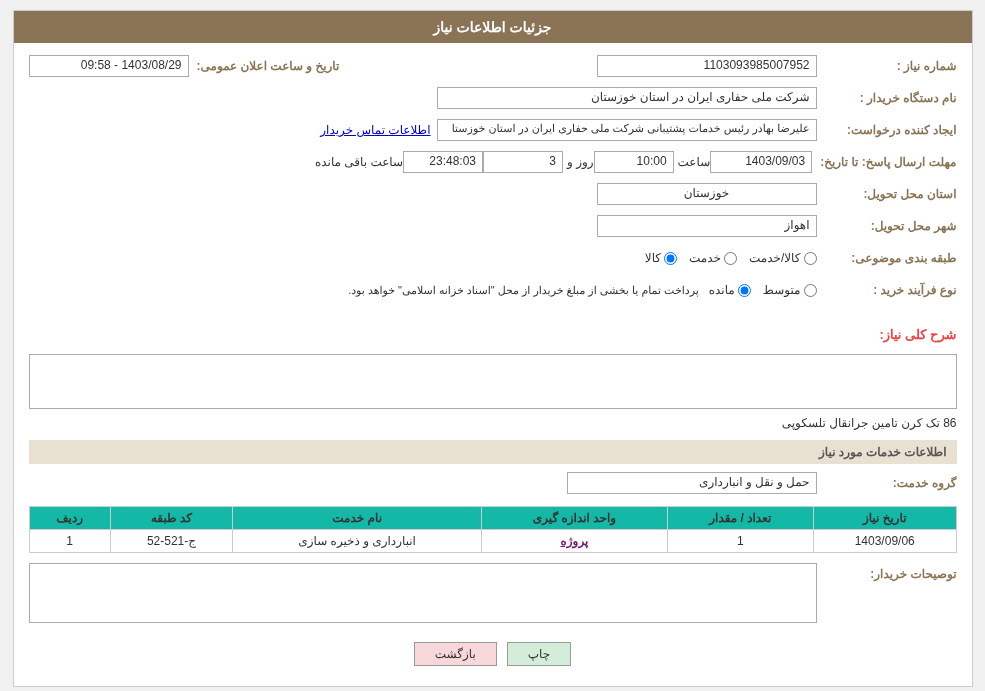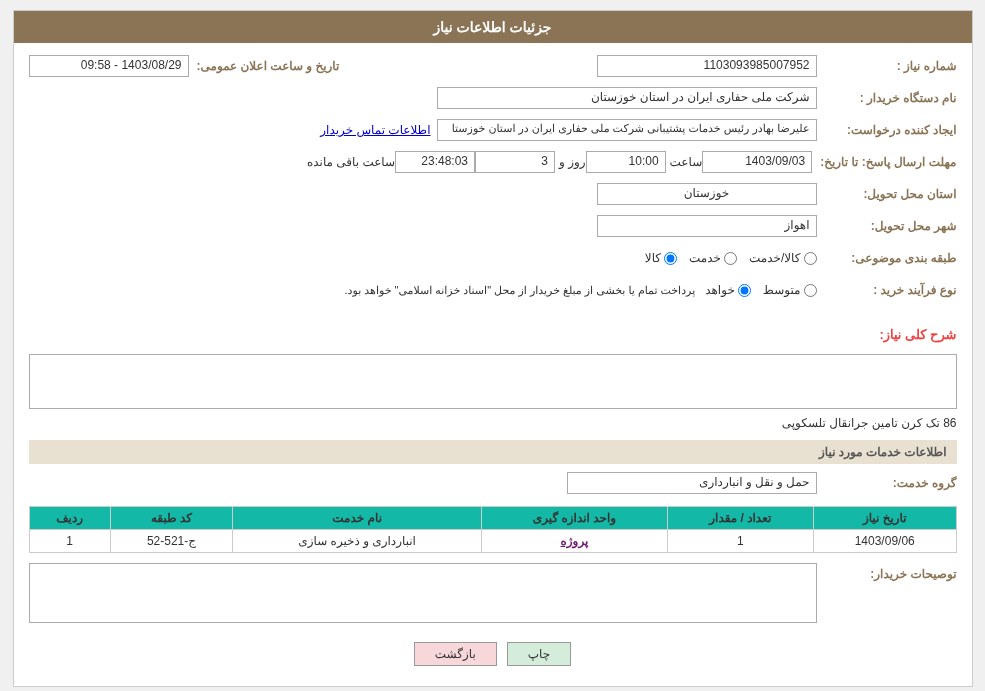--- a/index.html
+++ b/index.html
@@ -194,21 +194,21 @@
     </div>
 
     <div class="form-row">
       <span class="label">ایجاد کننده درخواست:</span>
       <span class="input-field value-box" style="width:380px; font-size:11px;">علیرضا بهادر رئیس خدمات پشتیبانی شرکت ملی حفاری ایران در استان خوزستا</span>
       <span style="margin-right:6px;margin-left:32px;" class="link-text">اطلاعات تماس خریدار</span>
     </div>
 
     <div class="form-row">
       <span class="label">مهلت ارسال پاسخ: تا تاریخ:</span>
-      <span class="input-field value-box" style="width:110px;">1403/09/03</span>
+      <span class="input-field value-box" style="width:102px;">1403/09/03</span>
       <span class="inline-label">ساعت</span>
       <span class="input-field value-box" style="width:70px;">10:00</span>
       <span class="inline-label">روز و</span>
       <span class="input-field value-box" style="width:40px;">3</span>
       <span class="input-field value-box" style="width:80px;">23:48:03</span>
       <span class="inline-label">ساعت باقی مانده</span>
     </div>
 
     <div class="form-row">
       <span class="label">استان محل تحویل:</span>
@@ -240,21 +240,21 @@
 
     <div class="form-row">
       <span class="label">نوع فرآیند خرید :</span>
       <div class="radio-group">
         <div class="radio-item">
           <input type="radio" name="purchase" style="">
           <span>متوسط</span>
         </div>
         <div class="radio-item">
           <input type="radio" name="purchase" checked="" style="">
-          <span>خواهد</span>
+          <span>مانده</span>
         </div>
       </div>
       <span style="margin-right:10px; font-size:11px;" class="note-text">پرداخت تمام یا بخشی از مبلغ خریدار از محل "اسناد خزانه اسلامی" خواهد بود.</span>
     </div>
 
     <div class="form-row">
       <span class="section-title">شرح کلی نیاز:</span>
     </div>
     <div class="description-section">
       <div class="description-area">

